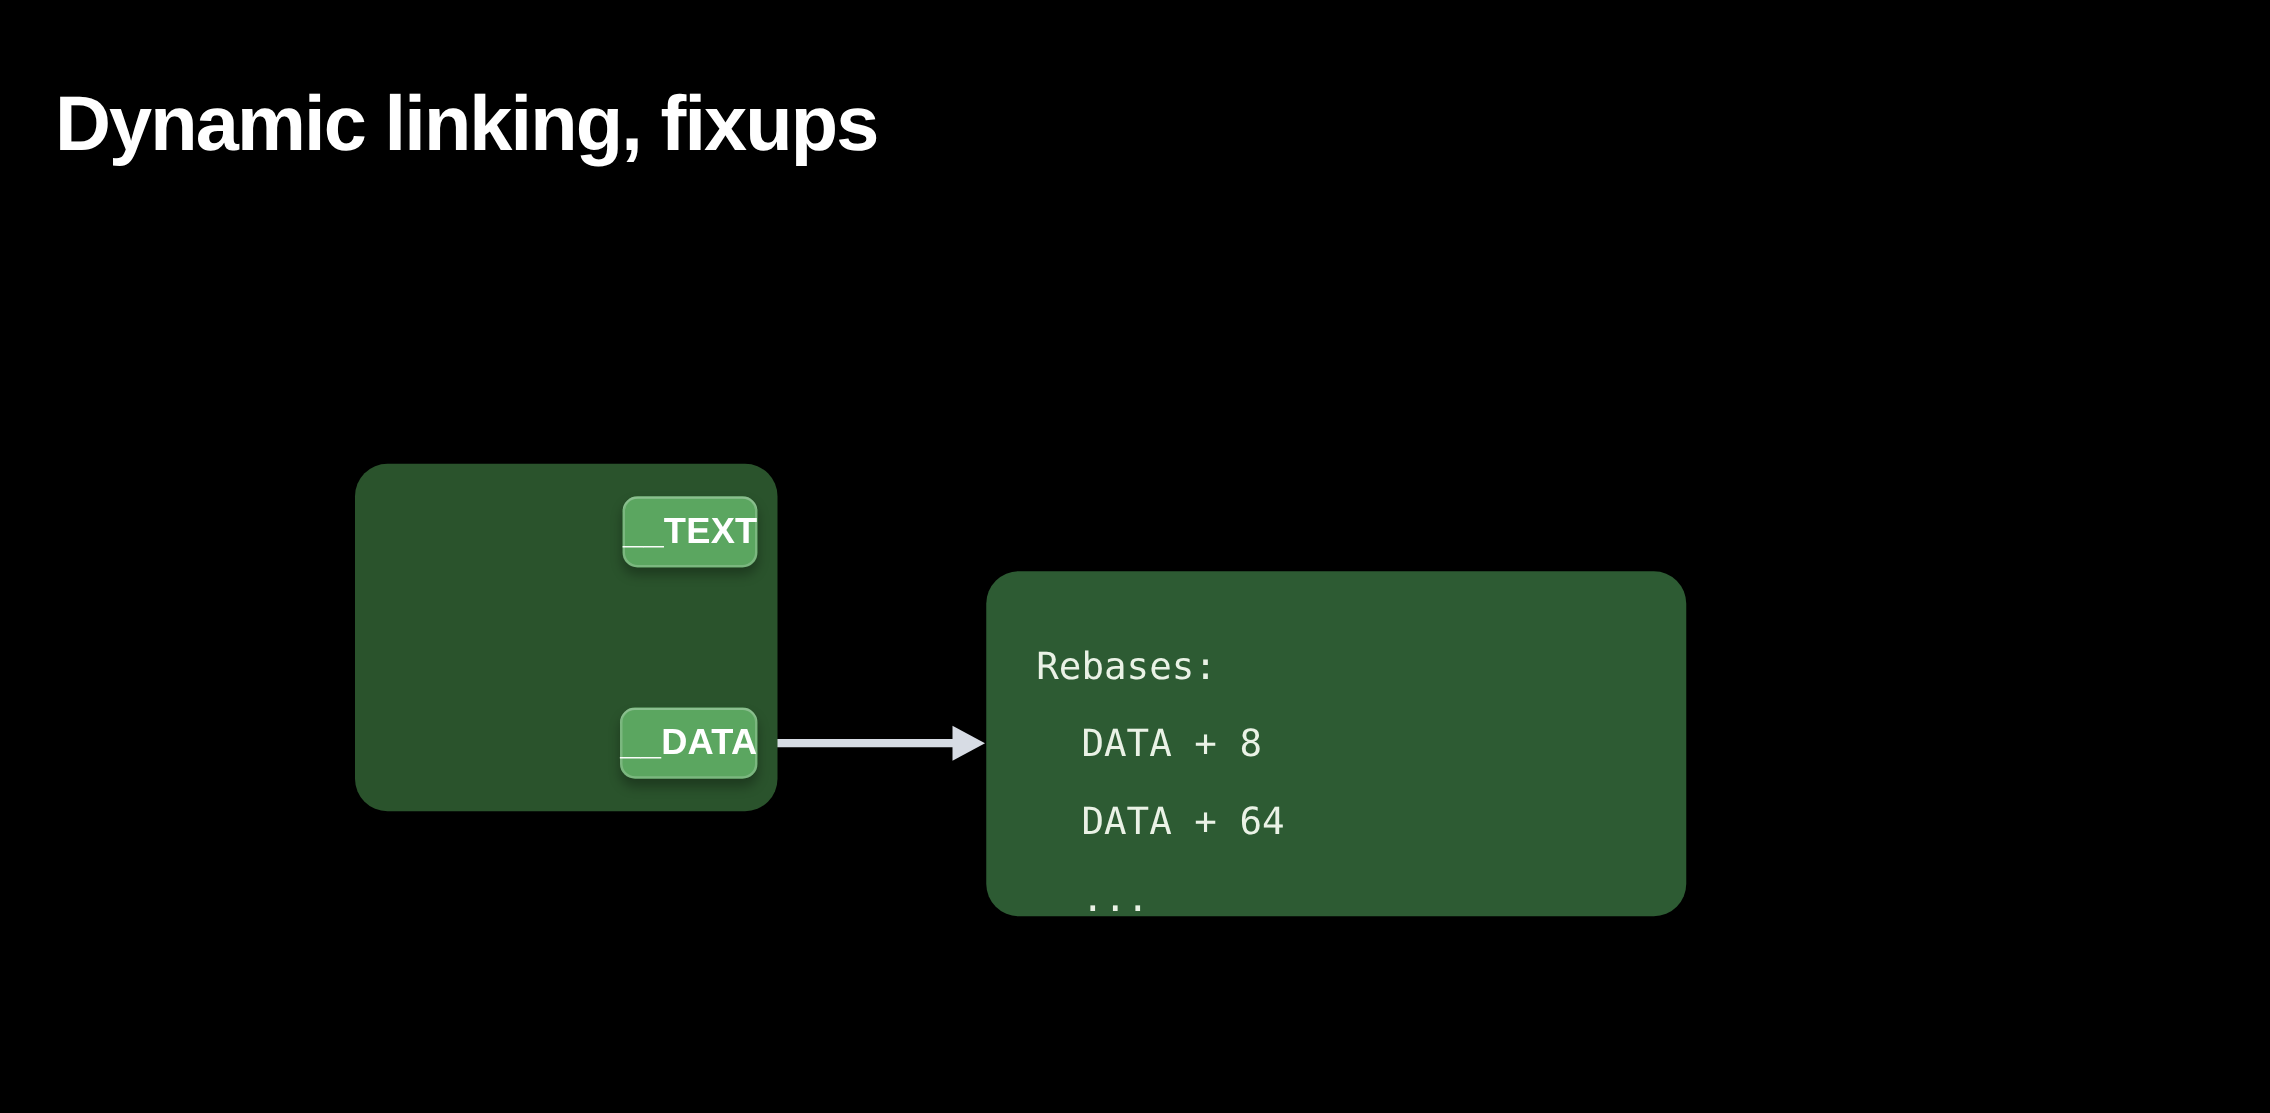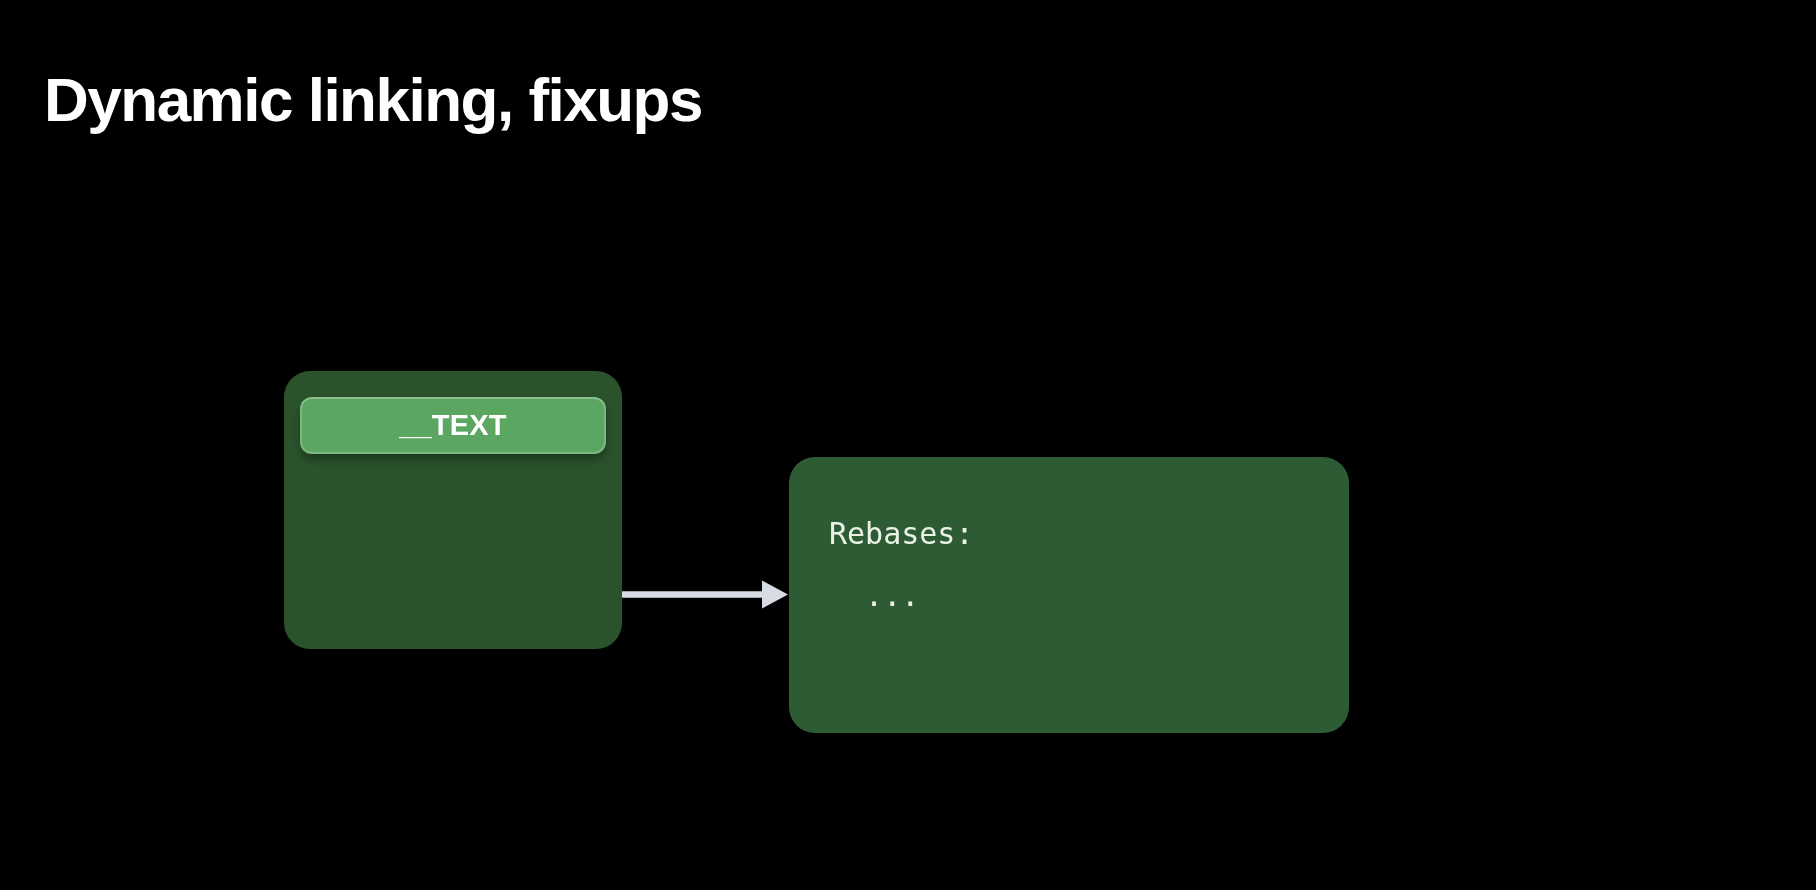--- a/index.html
+++ b/index.html
@@ -37,20 +37,21 @@
     width: 338px;
     height: 278px;
     box-sizing: border-box;
     background: var(--container-fill, #2a532c);
     border-radius: 26px;
     padding: 26px 16px;
     display: flex;
     flex-direction: column;
     justify-content: space-between;
     z-index: 2;
+    align-items: flex-end;
   }
   .segment {
     position: relative;
     height: 57px;
     border-radius: 12px;
     background: var(--segment-fill, #5ba660);
     box-shadow: inset 0 0 0 2px rgba(255,255,255,0.20),
                 inset 0 2px 0 rgba(255,255,255,0.12),
                 0 6px 9px rgba(0,0,0,0.30);
     display: flex;
@@ -114,27 +115,32 @@
 <div class="stage">
 
   <h1 class="slide-title">Dynamic linking, fixups</h1>
 
   <div class="segments-box">
 
     <div class="segment">
       <span class="segment-label">__TEXT</span>
     </div>
 
+    <div class="segment">
+      <span class="segment-label">__DATA</span>
+    </div>
 
 
   </div>
 
   <svg class="rebase-arrow" viewBox="0 0 236 44" xmlns="http://www.w3.org/2000/svg" aria-hidden="true">
     <line x1="21" y1="21.5" x2="200" y2="21.5" stroke="#d7dce4" stroke-width="6.5" stroke-linecap="round"></line>
     <polygon points="198,7.5 198,35.5 224,21.5" fill="#d7dce4"></polygon>
   </svg>
 
   <div class="rebases-callout">
     <div class="code-line">Rebases:</div>
+    <div class="code-line">  DATA + 8</div>
+    <div class="code-line">  DATA + 64</div>
     <div class="code-line">  ...</div>
   </div>
 
 </div>
 
 </body></html>

